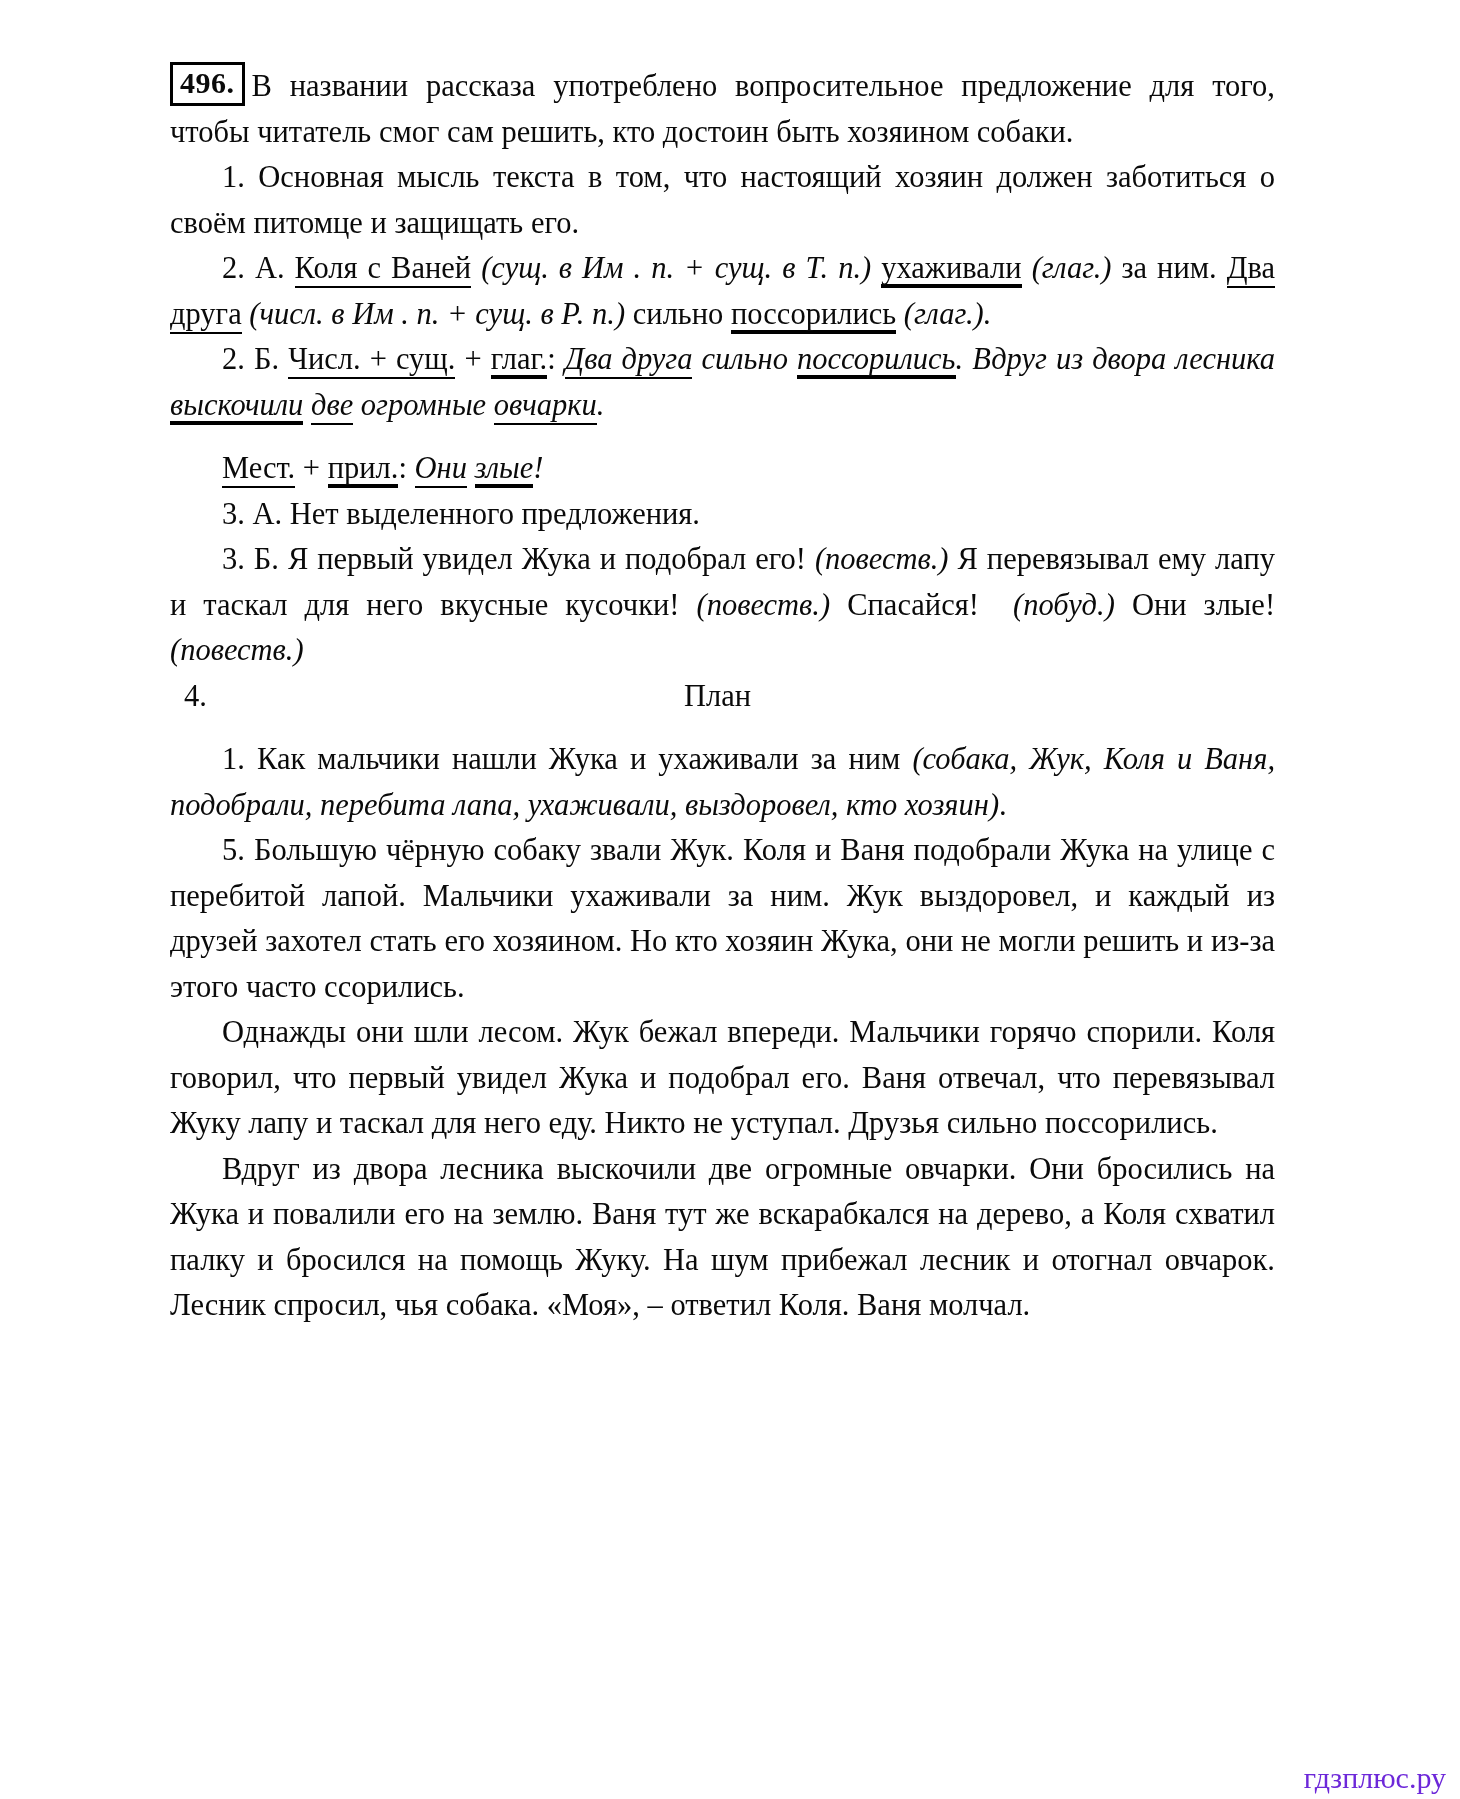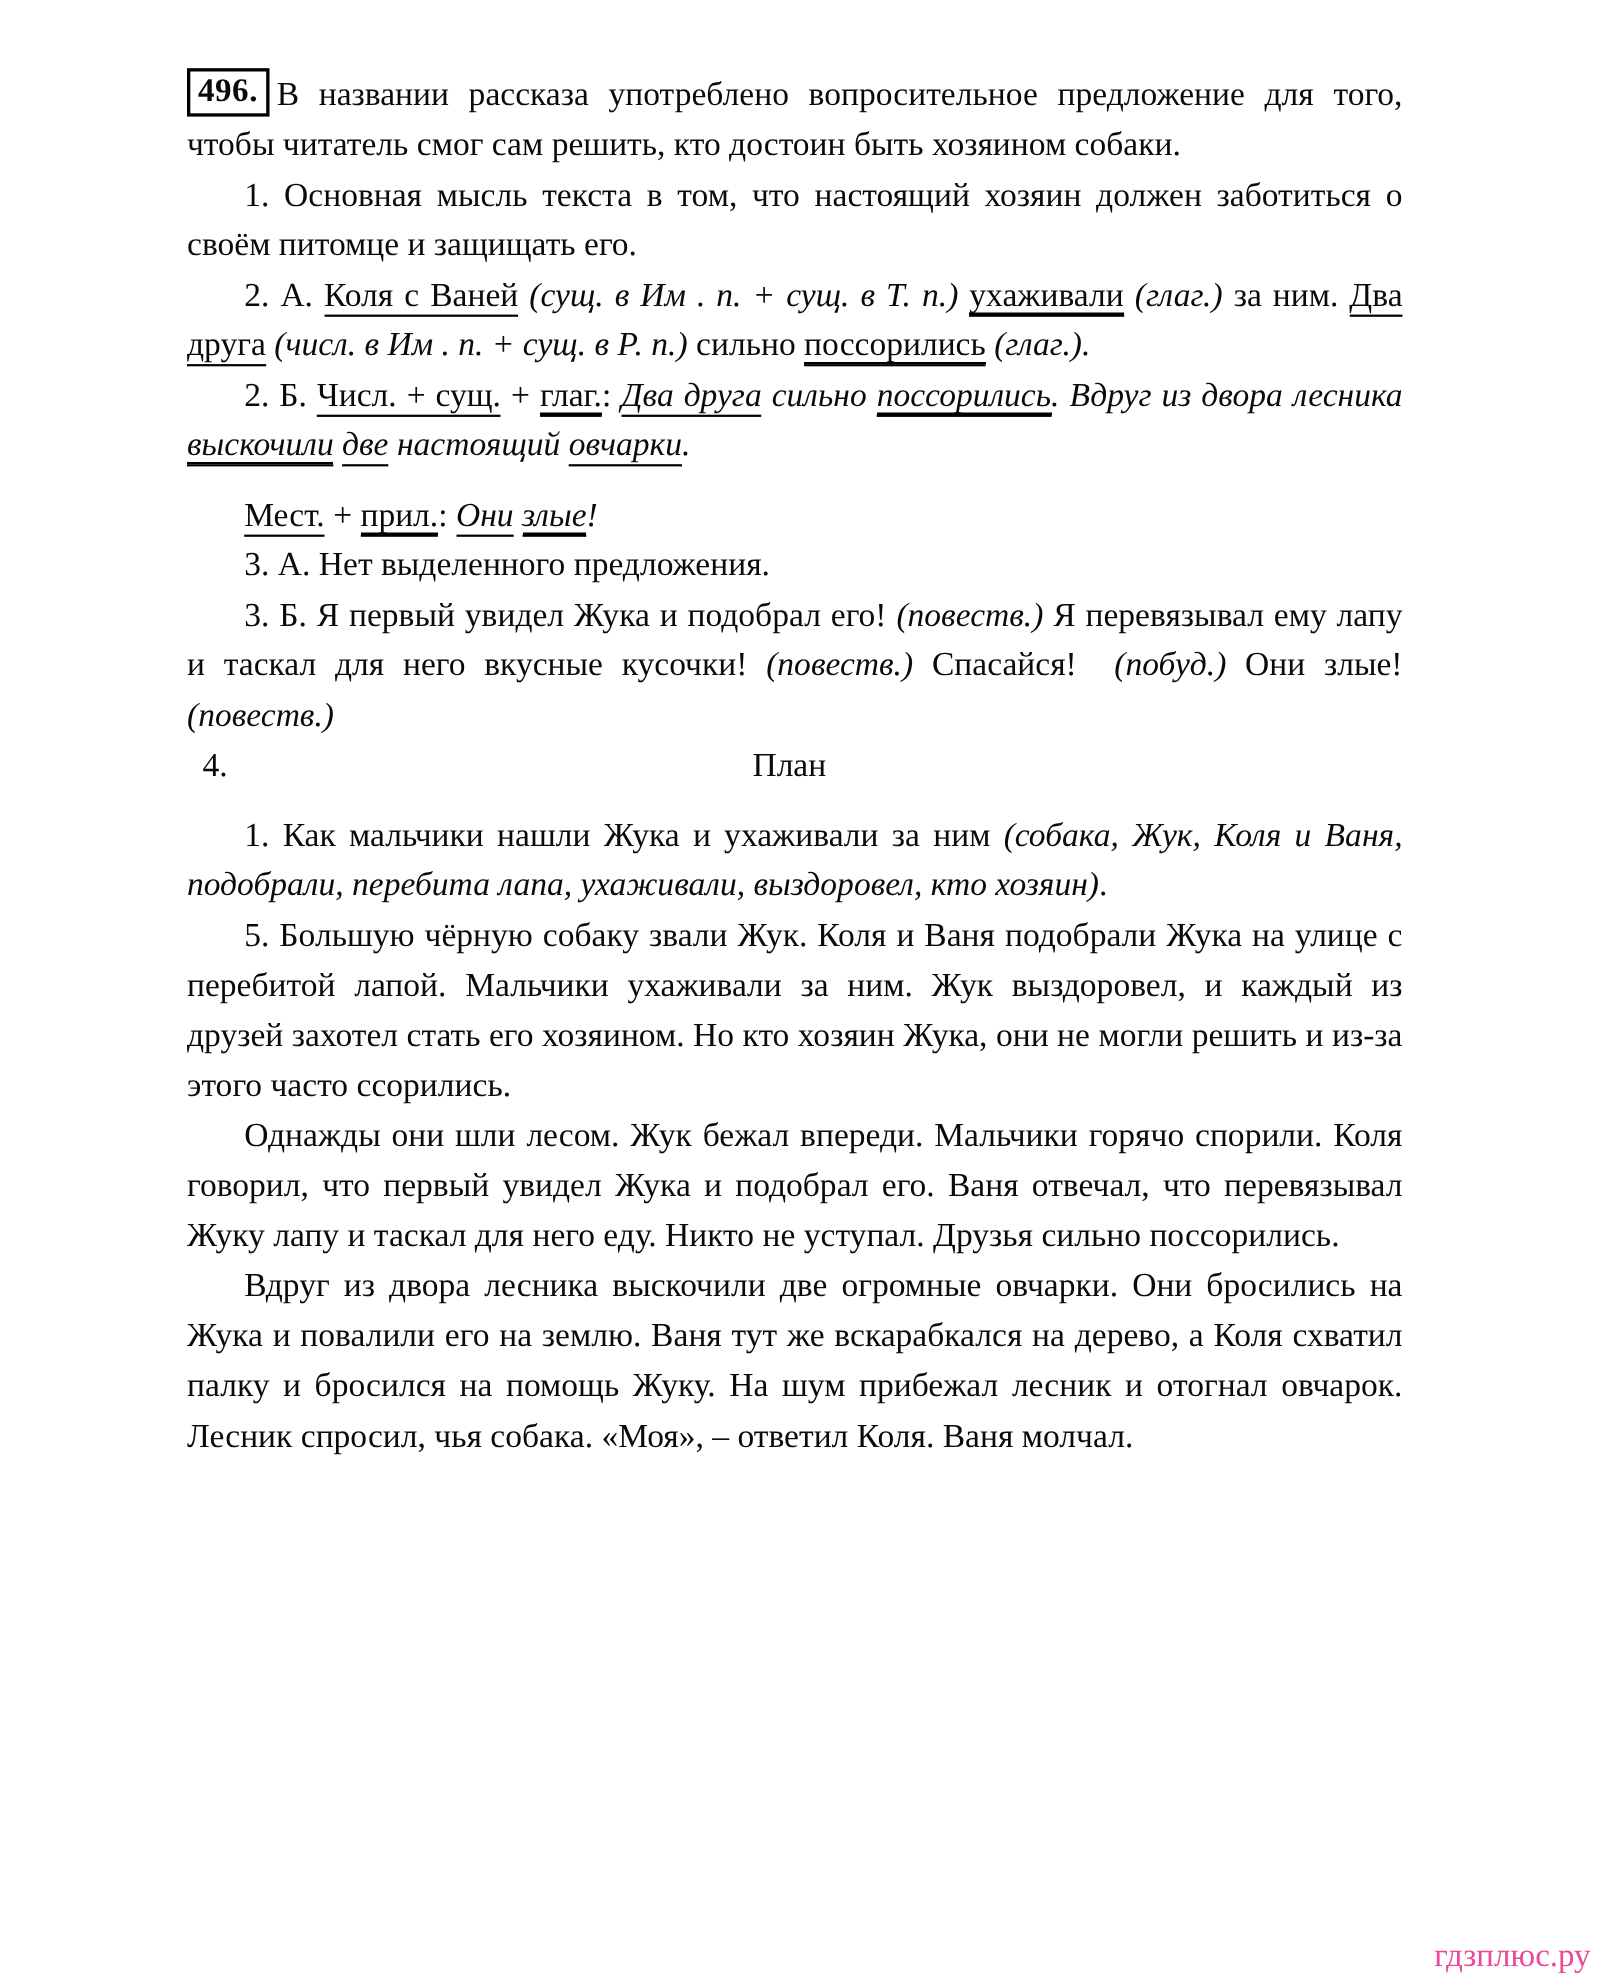--- a/index.html
+++ b/index.html
@@ -101,39 +101,39 @@
   .plan-title { }
 
   
   #footer {
     position: absolute;
     right: 14px;
     bottom: 4px;
     font-size: 30px;
     line-height: 34px;
     font-family: "Liberation Serif", "DejaVu Serif", serif;
-    color: #ec4899;
+    color: #6d28d9;
     z-index: 3;
   }
 </style>
 </head>
 <body>
 
 <div id="page">
 
 
   <div class="content">
 
     <p class="para"><span class="exnum">496.</span><span>В названии рассказа употреблено вопросительное предложение для того, чтобы читатель смог сам решить, кто достоин быть хозяином собаки.</span></p>
 
     <p class="para gap"><span class="indent"></span><span>1.</span> <span>Основная мысль текста в том, что настоящий хозяин должен заботиться о своём питомце и защищать его.</span></p>
 
     <p class="para gap"><span class="indent"></span><span>2. А.</span> <span class="u1">Коля с Ваней</span> <i>(сущ. в Им . п. + сущ. в Т. п.)</i> <span class="u2">ухаживали</span> <i>(глаг.)</i> <span>за ним.</span> <span class="u1">Два друга</span> <i>(числ. в Им . п. + сущ. в Р. п.)</i> <span>сильно</span> <span class="u2">поссорились</span> <i>(глаг.).</i></p>
 
-    <p class="para gap"><span class="indent"></span><span>2. Б.</span> <span class="u1">Числ. + сущ.</span> <span>+</span> <span class="u2">глаг.</span><span>:</span> <i class="u1">Два друга</i> <i>сильно</i> <i class="u2">поссорились</i><i>. Вдруг из двора лесника</i> <i class="u2">выскочили</i> <i class="u1">две</i> <i>настоящий</i> <i class="u1">овчарки</i><i>.</i></p>
+    <p class="para gap"><span class="indent"></span><span>2. Б.</span> <span class="u1">Числ. + сущ.</span> <span>+</span> <span class="u2">глаг.</span><span>:</span> <i class="u1">Два друга</i> <i>сильно</i> <i class="u2">поссорились</i><i>. Вдруг из двора лесника</i> <i class="u2">выскочили</i> <i class="u1">две</i> <i>огромные</i> <i class="u1">овчарки</i><i>.</i></p>
 
     <p class="para gap-sm"><span class="indent"></span><span class="u1">Мест.</span> <span>+</span> <span class="u2">прил.</span><span>:</span> <i class="u1">Они</i> <i class="u2">злые</i><i>!</i></p>
 
     <p class="para gap"><span class="indent"></span><span>3. А.</span> <span>Нет выделенного предложения.</span></p>
 
     <p class="para gap"><span class="indent"></span><span>3. Б.</span> <span>Я первый увидел Жука и подобрал его!</span> <i>(повеств.)</i> <span>Я перевязывал ему лапу и таскал для него вкусные кусочки!</span> <i>(повеств.)</i> <span>Спасайся!</span>&nbsp; <i>(побуд.)</i> <span>Они злые!</span> <i>(повеств.)</i></p>
 
     <div class="plan-row gap-lg">
       <span class="plan-num">4.</span>
       <span class="plan-title">План</span>

